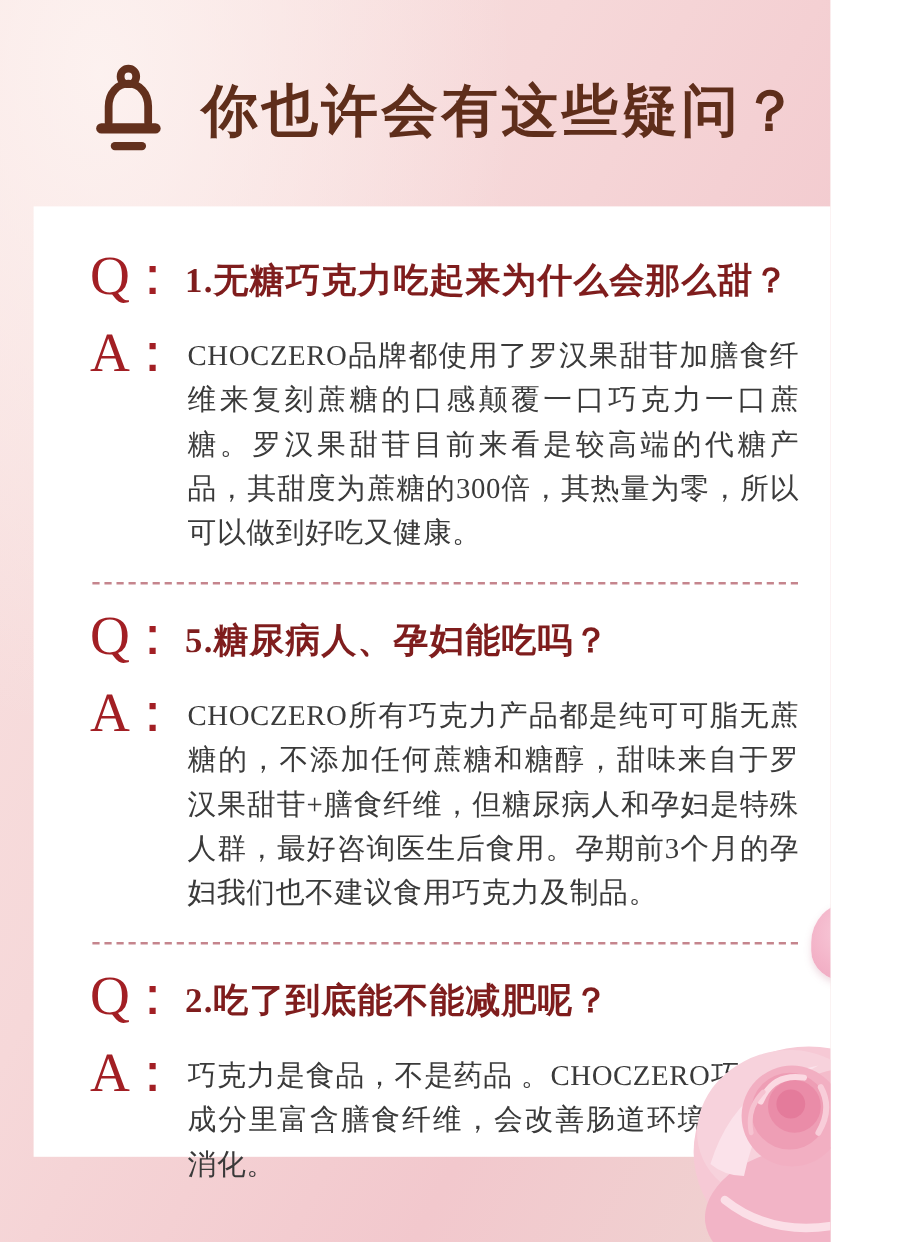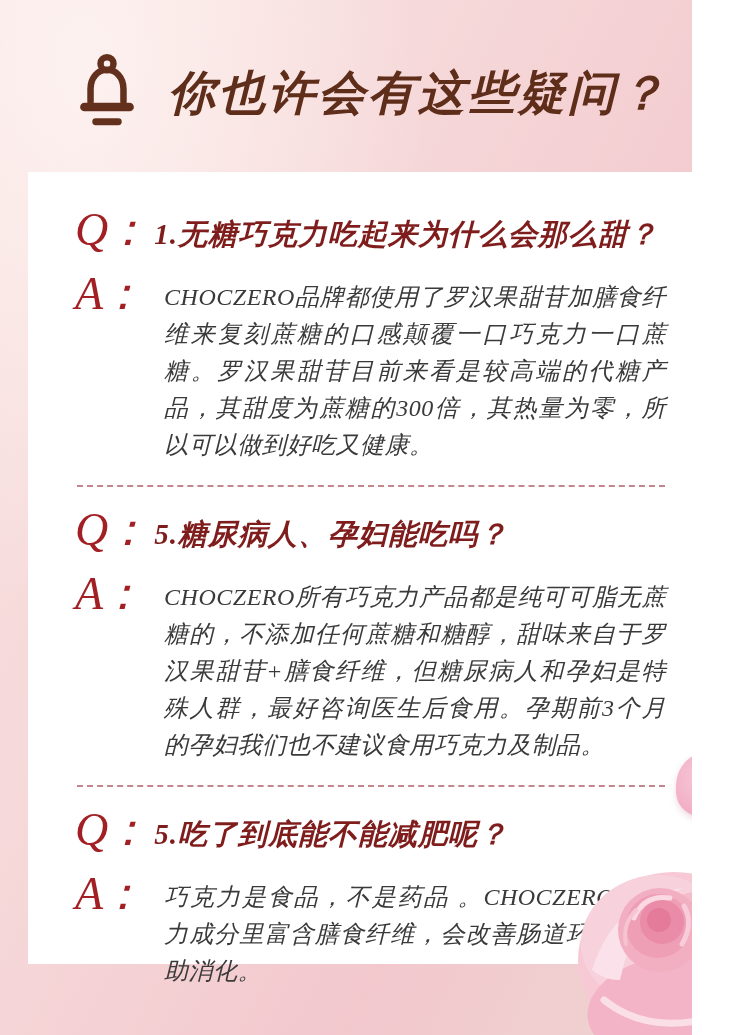--- a/index.html
+++ b/index.html
@@ -2,21 +2,20 @@
 <html lang="zh"><head>
 <meta charset="utf-8">
 <style>
   html,body{margin:0;padding:0;background:#fff;}
   .screen{
     position:relative;width:692px;height:1035px;overflow:hidden;
     font-family:"Liberation Serif","DejaVu Serif",serif;
     background:
       radial-gradient(ellipse at 12% 6%, rgba(253,243,241,.9) 0%, rgba(253,243,241,0) 40%),
       linear-gradient(118deg,#f8e3e1 0%,#f6d8d9 38%,#f2c8cd 72%,#efd3d1 100%);
-    font-style: italic;
   }
   
   .header{position:absolute;left:68px;top:52px;display:flex;align-items:center;gap:22px;}
   .bell{width:78px;height:84px;flex:0 0 auto;}
   .title{
     margin:0;font-size:47px;font-weight:600;color:#5f2e1b;
     letter-spacing:3px;white-space:nowrap;line-height:1.1;
   }
   
   .card{
@@ -32,21 +31,21 @@
   .q-text{
     font-size:29px;font-weight:700;color:#7f1d1d;
     letter-spacing:1px;padding-top:9px;line-height:1.2;
   }
   .a-row{display:flex;align-items:flex-start;margin-top:21px;}
   .a-prefix{
     font-size:46px;line-height:42px;color:#a21f24;
     flex:0 0 auto;letter-spacing:-4px;margin-right:10px;
   }
   .a-text{
-    margin:6px 0 0 13px;width:556px;font-size:24px;line-height:37px;
+    margin:6px 0 0 0;width:556px;font-size:24px;line-height:37px;
     color:#3a3a3a;letter-spacing:.5px;text-align:justify;
   }
   .divider{
     width:588px;height:0;border-top:2px dashed #c5858d;
     margin:21px 0 21px 2px;
   }
   
   .petal{
     position:absolute;left:676px;top:752px;width:72px;height:66px;
     background:radial-gradient(circle at 42% 38%, #f8cddb 0%, #f3b3c8 55%, #eca3bd 100%);
@@ -96,21 +95,21 @@
         <span class="a-prefix">A：</span>
         <p class="a-text">CHOCZERO所有巧克力产品都是纯可可脂无蔗糖的，不添加任何蔗糖和糖醇，甜味来自于罗汉果甜苷+膳食纤维，但糖尿病人和孕妇是特殊人群，最好咨询医生后食用。孕期前3个月的孕妇我们也不建议食用巧克力及制品。</p>
       </div>
     </section>
 
     <div class="divider"></div>
 
     <section>
       <div class="q-row">
         <span class="q-prefix">Q：</span>
-        <span class="q-text">5.吃了到底能不能减肥呢？</span>
+        <span class="q-text">2.吃了到底能不能减肥呢？</span>
       </div>
       <div class="a-row">
         <span class="a-prefix">A：</span>
         <p class="a-text">巧克力是食品，不是药品 。CHOCZERO巧克力成分里富含膳食纤维，会改善肠道环境，有助消化。</p>
       </div>
     </section>
 
   </div>
 
   <div class="petal"></div>

